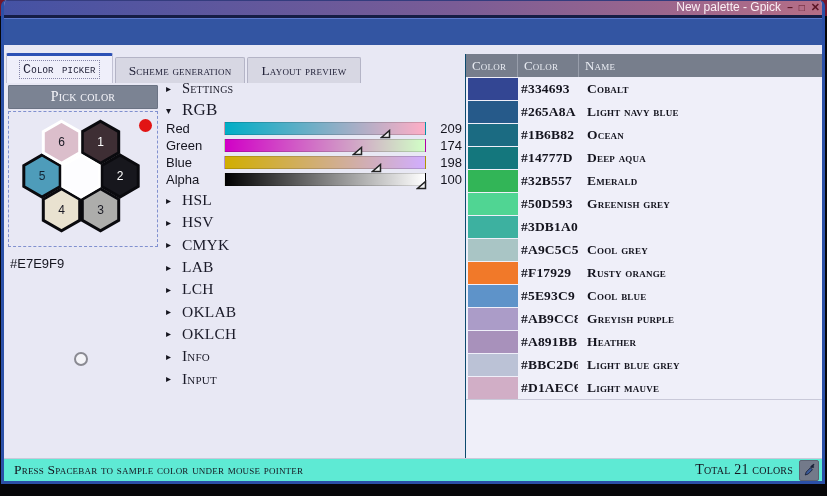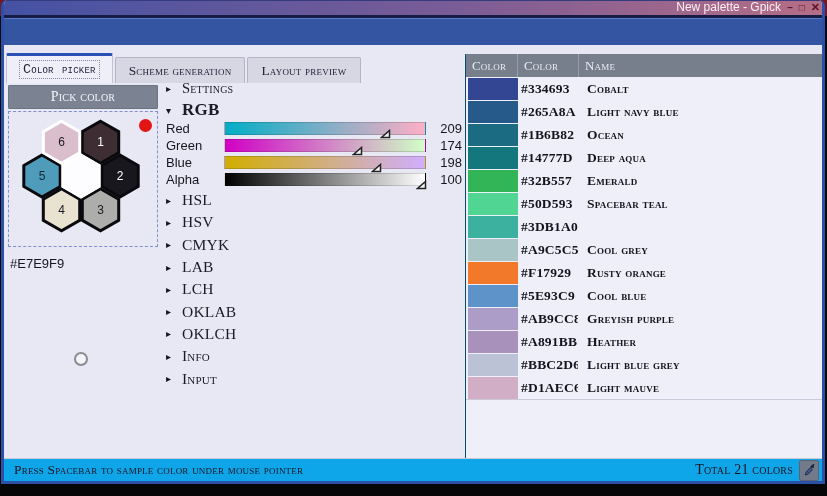--- a/index.html
+++ b/index.html
@@ -61,21 +61,21 @@
   .picker-area { margin-top:2px; height:136px; border:1px dashed #8090CF; position:relative; background:#E8E8F4; }
   .red-dot { position:absolute; right:5px; top:7px; width:13px; height:13px; border-radius:50%; background:#E21414; }
   .hex-current { margin-top:9px; font-size:13px; color:#15151F; padding-left:2px; }
   .radio-circle { position:absolute; left:70px; top:352px; width:14px; height:14px; border:2px solid #8A8A92; border-radius:50%; background:#F4F4F8; }
 
   
   .settings-row { position:absolute; left:162px; top:80px; display:flex; align-items:center; gap:8px; }
   .rgb-row { position:absolute; left:162px; top:100px; display:flex; align-items:center; gap:8px; }
   .exp-arrow { font-size:10px; color:#15151F; width:8px; }
   .settings-row .exp-label { font-size:14.5px; color:#1A1A28; }
-  .rgb-row .exp-label { font-size:17px; color:#1A1A28;font-weight:bold; }
+  .rgb-row .exp-label { font-size:17px; color:#1A1A28; }
 
   .slider-rows { position:absolute; left:162px; top:120px; width:296px; }
   .slider-row { display:flex; align-items:center; height:17px; }
   .s-label { width:58px; font-size:13px; color:#15151F; }
   .track { width:202px; height:13px; position:relative; border:1px solid rgba(0,0,0,.15); }
   .marker { position:absolute; bottom:-1px; width:11px; height:10px; }
   .s-value { flex:1; text-align:right; font-size:13px; color:#15151F; }
 
   .expander-list { position:absolute; left:162px; top:189px; }
   .expander-item { height:22.3px; display:flex; align-items:center; gap:8px; }
@@ -89,21 +89,21 @@
   .ph-hex { width:61px; border-right:1px solid #989EAB; }
   .ph-name { flex:1; }
   .palette-rows { border-bottom:1px solid #C9C9D9; }
   .palette-row { display:flex; height:23px; align-items:center;font-weight:bold; }
   .swatch { width:50px; height:22px; margin-left:2px; flex:none; }
   .cell-hex { width:60px; flex:none; overflow:hidden; white-space:nowrap; font-size:13.5px; color:#14141E; padding-left:3px; }
   .cell-name { flex:1; overflow:hidden; white-space:nowrap; font-size:13.5px; color:#14141E; padding-left:9px; }
 
   
   .statusbar {
-    position:absolute; left:0; right:0; bottom:0; height:23px; background:#0ea5e9;
+    position:absolute; left:0; right:0; bottom:0; height:23px; background:#5eead4;
     border-top:1px solid #C9C9DA; display:flex; align-items:center;
   }
   .status-hint { margin-left:10px; font-size:13.5px; color:#15151F; flex:1; }
   .status-total { font-size:14px; color:#15151F; margin-right:6px;text-align:right; }
   .picker-tool-btn {
     width:20px; height:21px; background:#737A8A; border:1px solid #5D6372; border-radius:2px;
     margin-right:3px; display:flex; align-items:center; justify-content:center;
   }
 </style>
 </head>
@@ -291,21 +291,21 @@
           <span class="cell-name fancy">Deep aqua</span>
         </div>
         <div class="palette-row">
           <span class="swatch" style="background: rgb(50, 181, 87);"></span>
           <span class="cell-hex fancy">#32B557</span>
           <span class="cell-name fancy">Emerald</span>
         </div>
         <div class="palette-row">
           <span class="swatch" style="background: rgb(80, 213, 147);"></span>
           <span class="cell-hex fancy">#50D593</span>
-          <span class="cell-name fancy">Spacebar teal</span>
+          <span class="cell-name fancy">Greenish grey</span>
         </div>
         <div class="palette-row">
           <span class="swatch" style="background: rgb(61, 177, 160);"></span>
           <span class="cell-hex fancy">#3DB1A0</span>
         </div>
         <div class="palette-row">
           <span class="swatch" style="background: rgb(169, 197, 197);"></span>
           <span class="cell-hex fancy">#A9C5C5</span>
           <span class="cell-name fancy">Cool grey</span>
         </div>

